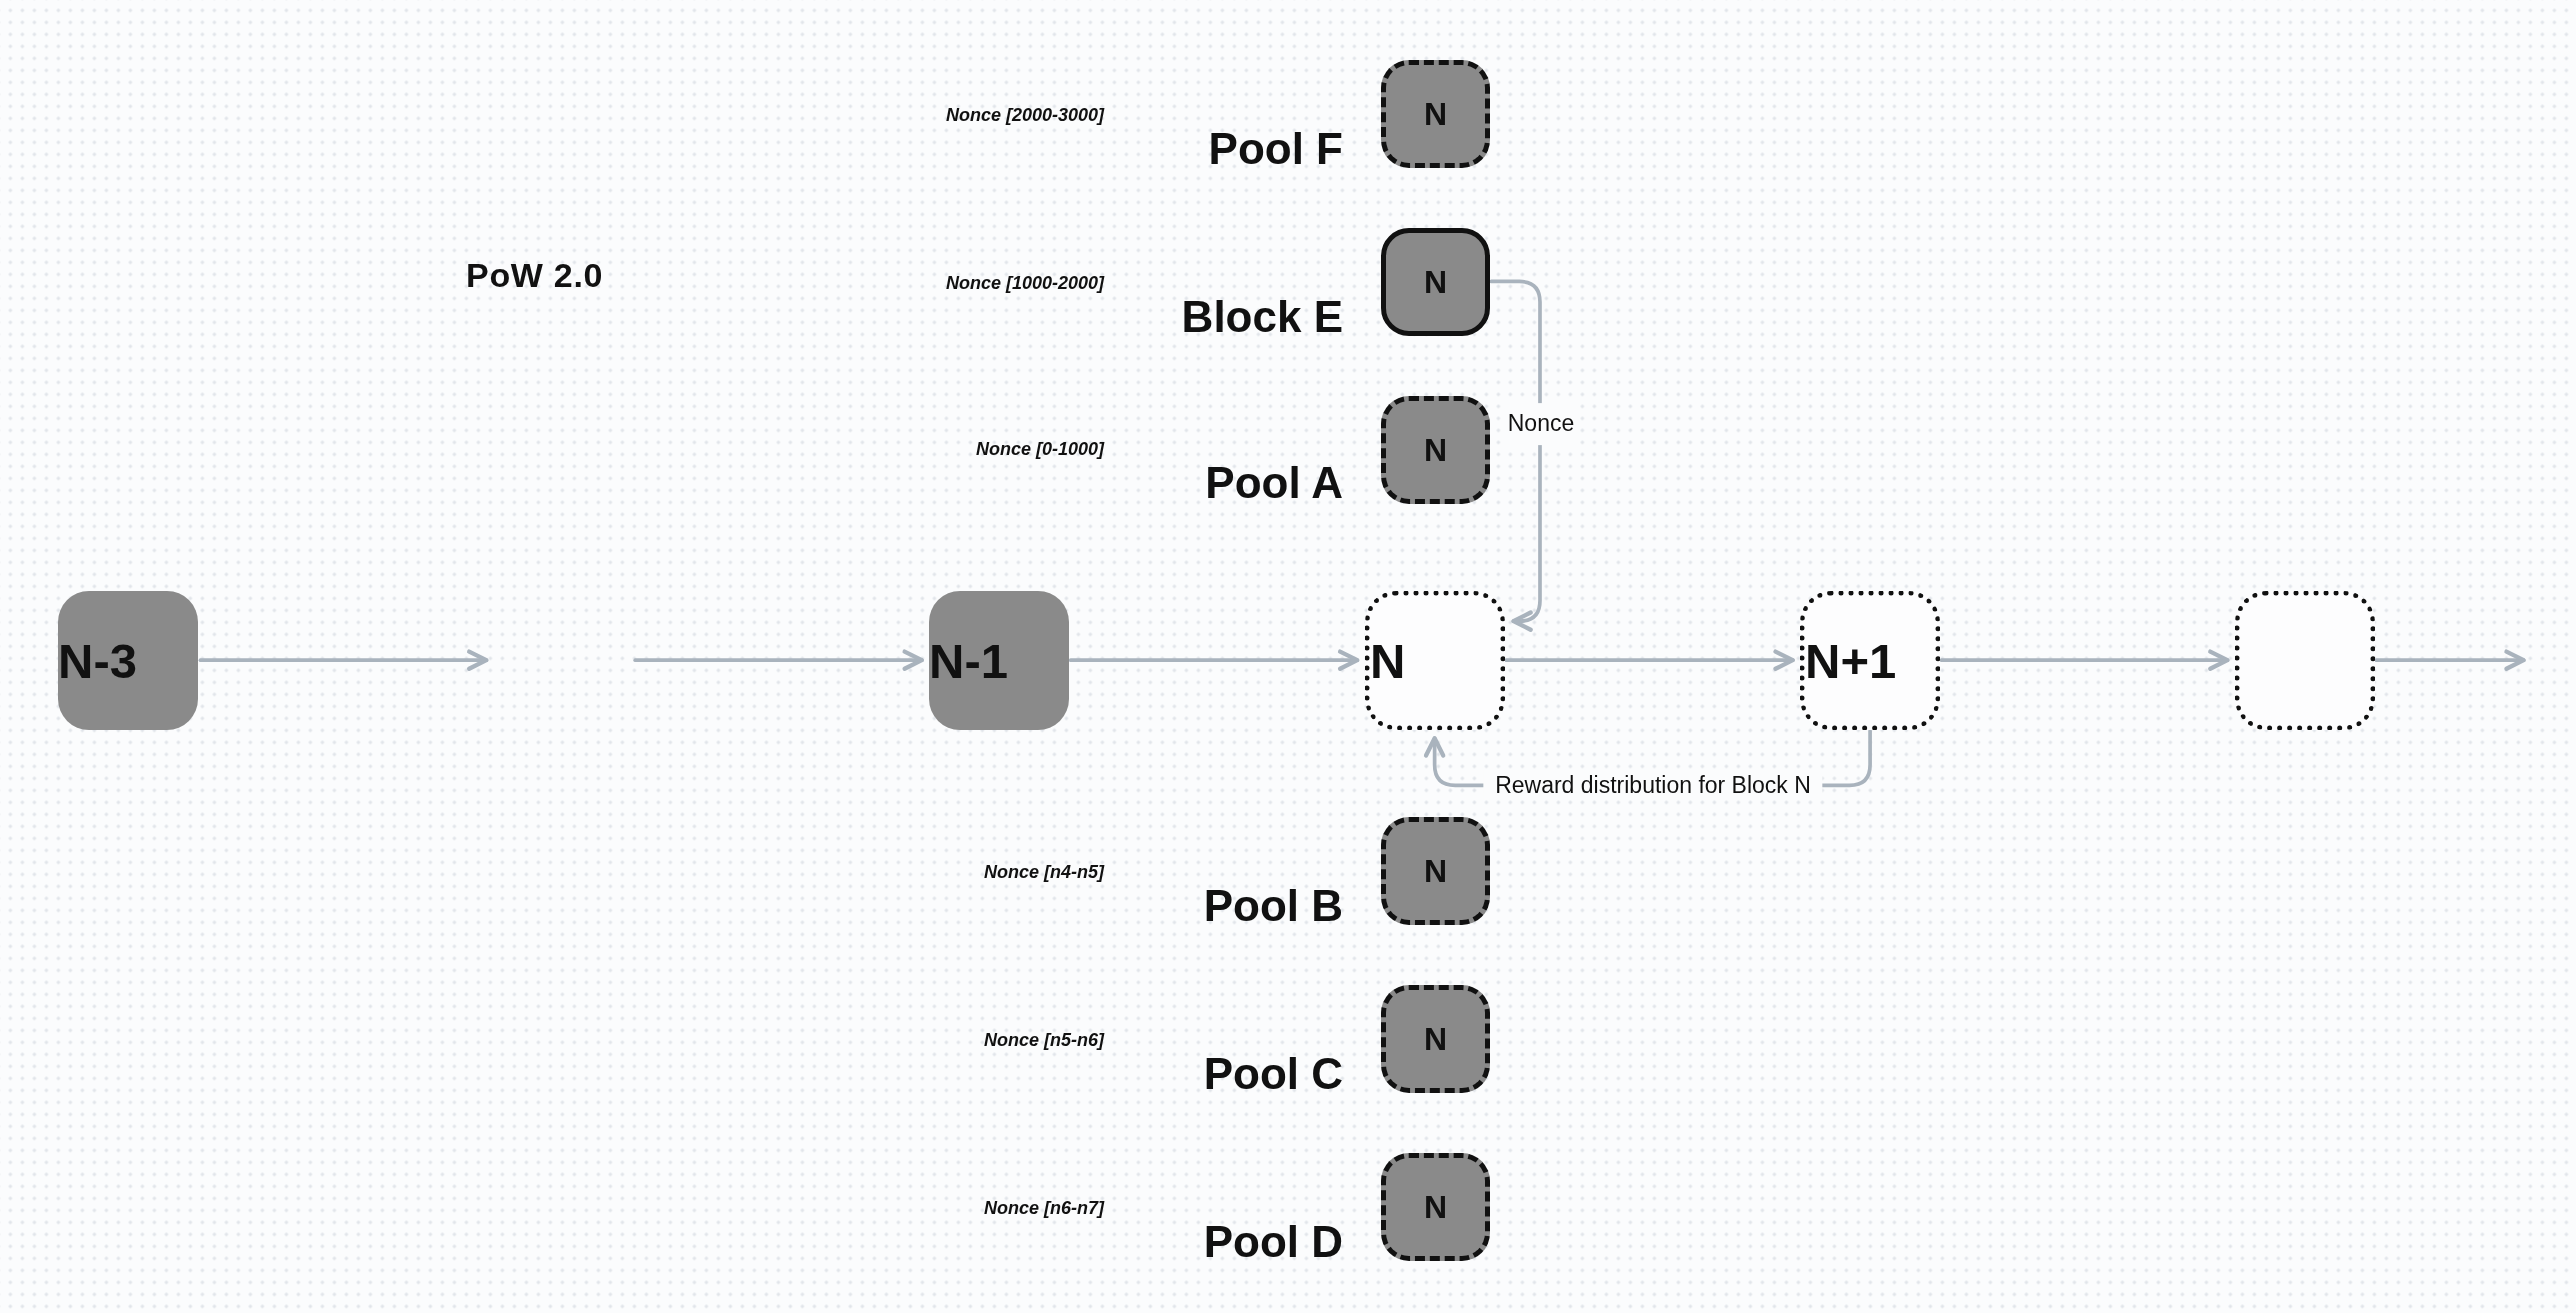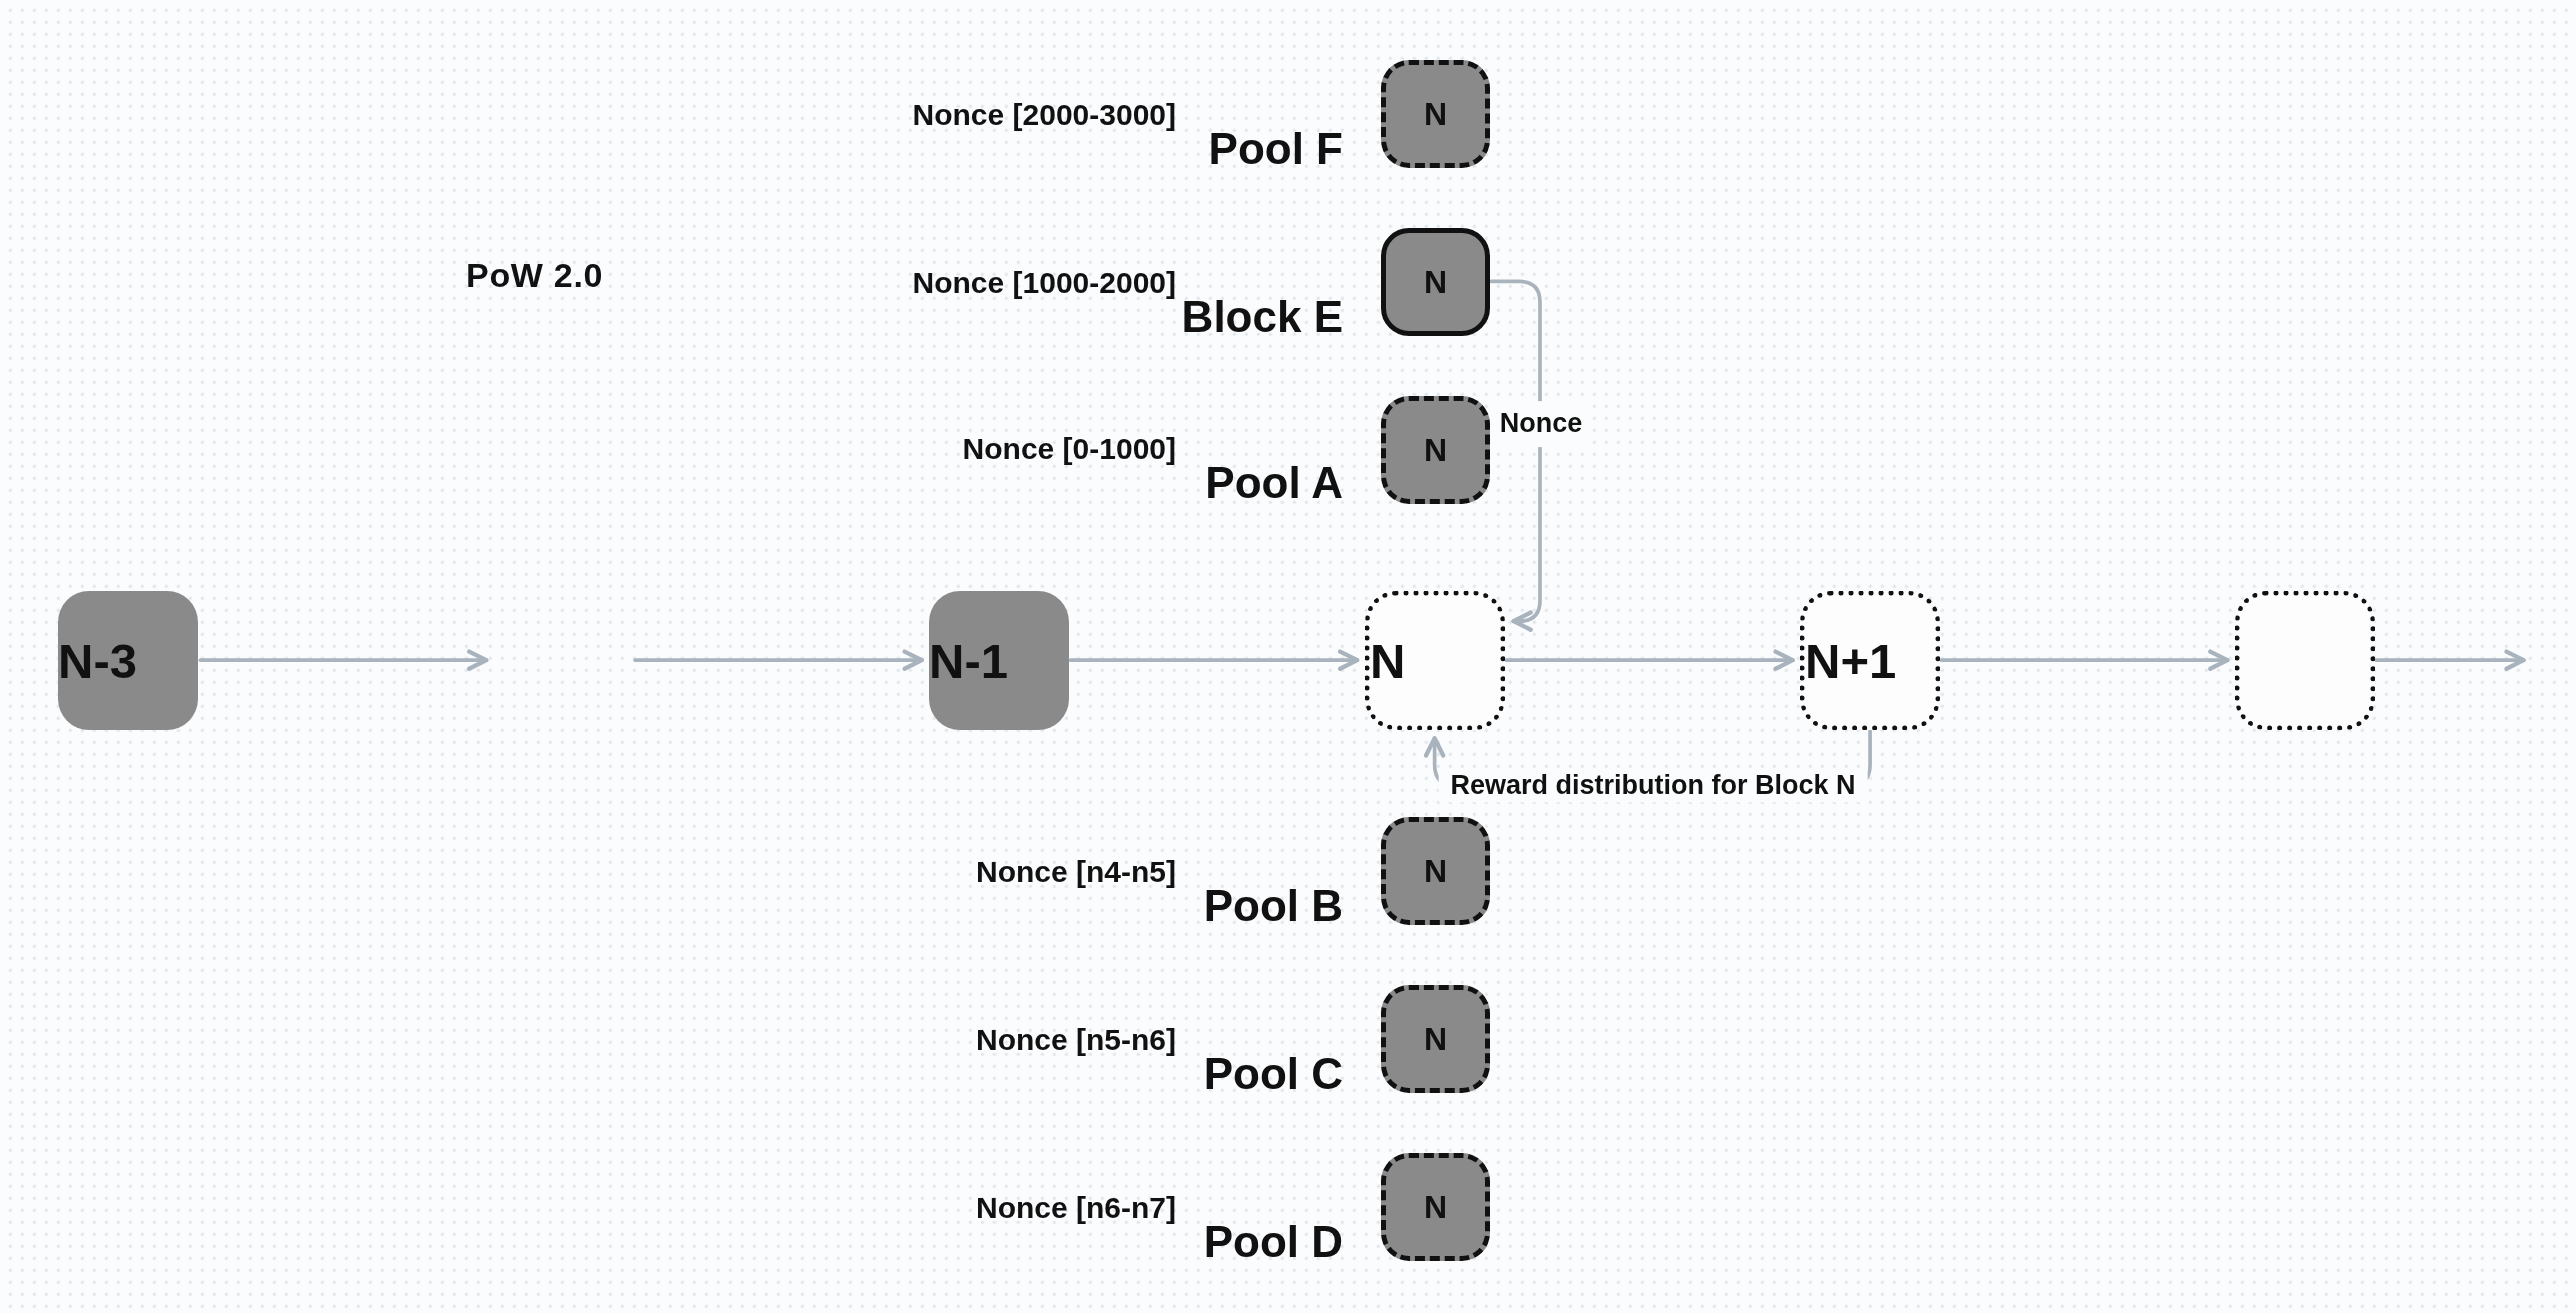--- a/index.html
+++ b/index.html
@@ -43,30 +43,30 @@
   .pool-block.dashed{border:5.2px dashed #111;}
   .pool-block.solid{border:5.2px solid #111;}
   .p-f{top:60px;} .p-e{top:228px;} .p-a{top:396px;}
   .p-b{top:817px;} .p-c{top:985px;} .p-d{top:1153px;}
   .pool-name{
     position:absolute;right:1233px;
     transform:translateY(-50%);
     font-size:44px;font-weight:bold;white-space:nowrap;margin-top:34px;
   }
   .nonce-range{
-    position:absolute;right:1400px;
+    position:absolute;right:1472px;
     transform:translateY(-50%);
-    font-size:30px;font-weight:bold;white-space:nowrap;
+    font-size:18px;font-weight:bold;white-space:nowrap;font-style:italic;
   }
   .y-f{top:115px;} .y-e{top:283px;} .y-a{top:449px;}
   .y-b{top:872px;} .y-c{top:1040px;} .y-d{top:1208px;}
   .wire-label{
     position:absolute;transform:translate(-50%,-50%);
     background:#fbfcfd;
-    font-size:27px;font-weight:bold;white-space:nowrap;text-align:right;
+    font-size:23px;font-weight:normal;white-space:nowrap;text-align:right;
   }
   .lbl-nonce{left:1541px;top:424px;padding:7.4px 2.9px;}
   .lbl-reward{left:1653px;top:785px;padding:1.5px 11.8px;}
 </style>
 </head>
 <body>
 
 <div class="canvas">
 
   <svg class="wires" width="2576" height="1313" viewBox="0 0 3496 1782" xmlns="http://www.w3.org/2000/svg">

